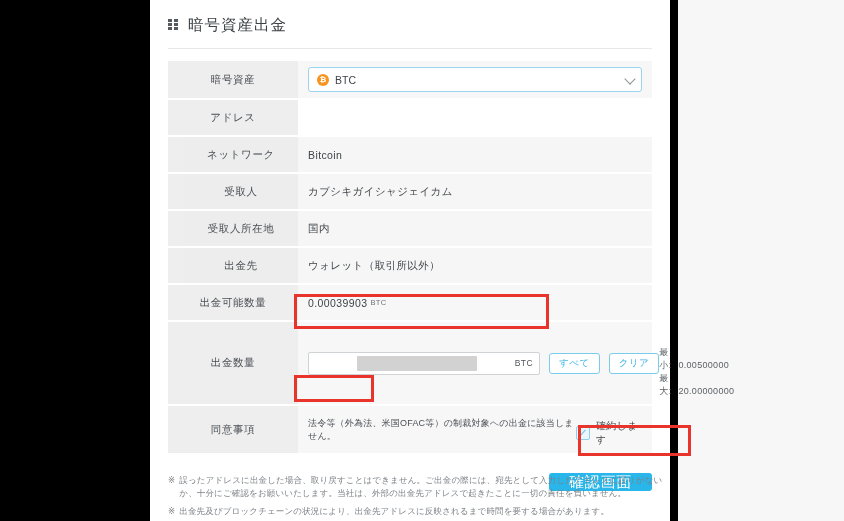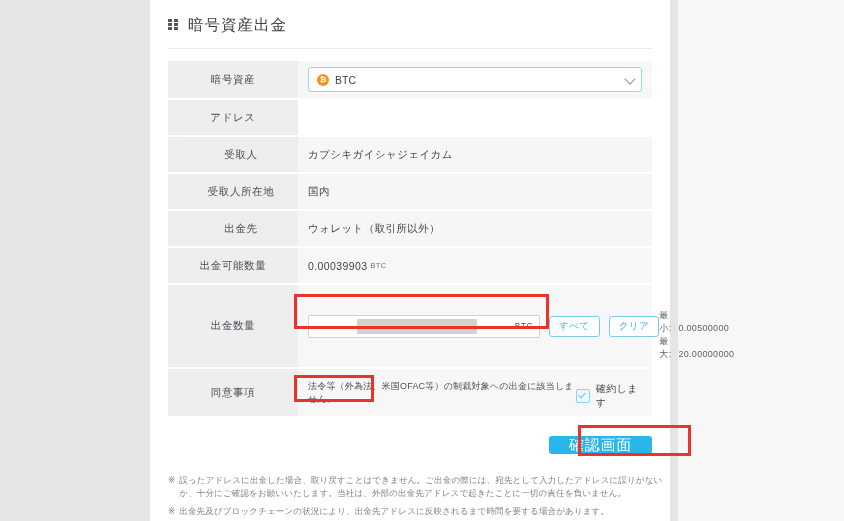--- a/index.html
+++ b/index.html
@@ -11,21 +11,21 @@
     height: 521px;
     background: #ffffff;
     font-family: "Liberation Sans", "DejaVu Sans", sans-serif;
     color: #333333;
     overflow: hidden;
   }
   .page {
     position: relative;
     width: 844px;
     height: 521px;
-    background: #e5e5e5;
+    background: #000000;
   }
   .card {
     position: absolute;
     left: 150px;
     top: 0;
     width: 520px;
     height: 521px;
     background: #ffffff;
     box-sizing: border-box;
   }
@@ -354,20 +354,27 @@
             <span>BTC</span>
             <span class="chev"></span>
           </div>
         </div>
       </div>
 
       <div class="row">
         <div class="label">アドレス</div>
       </div>
 
+      <div class="row sub">
+        <div class="indent"></div>
+        <div class="label">ネットワーク</div>
+        <div class="value">
+          <span class="plain-text">Bitcoin</span>
+        </div>
+      </div>
 
       <div class="row sub">
         <div class="indent"></div>
         <div class="label">受取人</div>
         <div class="value">
           <span class="plain-text">カブシキガイシャジェイカム</span>
         </div>
       </div>
 
       <div class="row sub">

